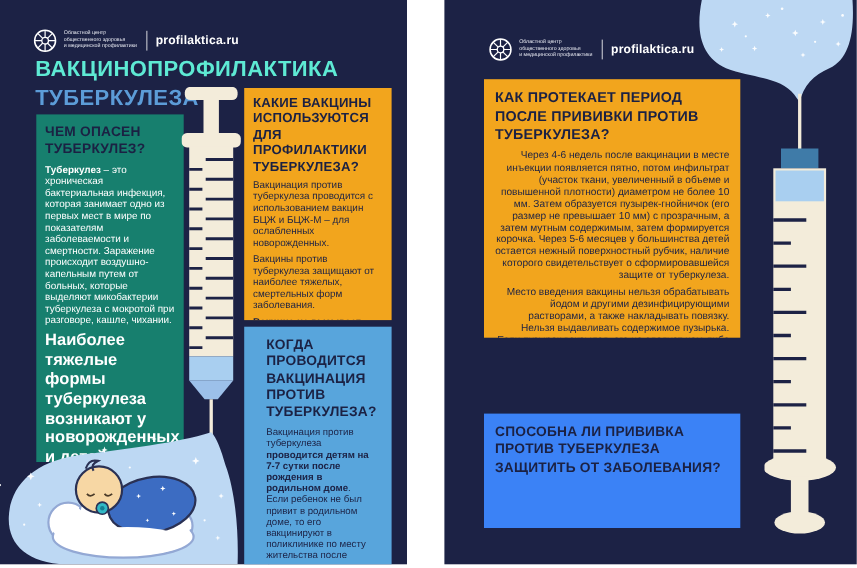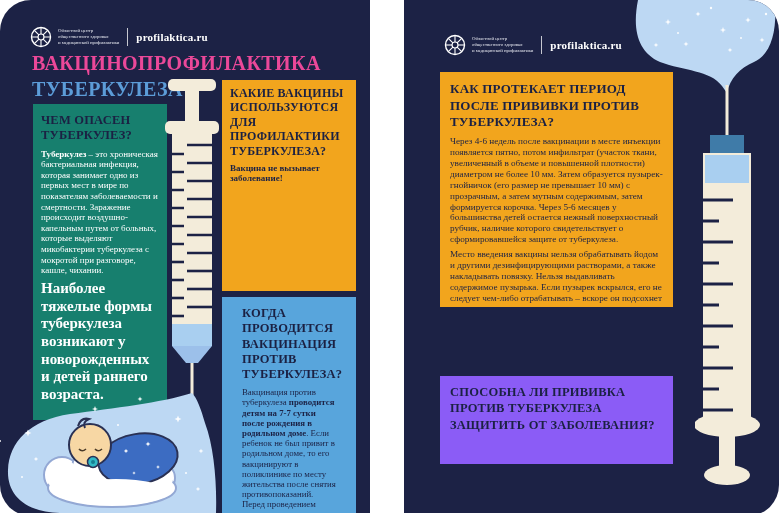--- a/index.html
+++ b/index.html
@@ -1,29 +1,29 @@
 <!DOCTYPE html>
 <html lang="ru"><head>
 <meta charset="utf-8">
 <style>
   html,body{margin:0;padding:0;background:#ffffff;}
   .stage{position:relative;width:779px;height:516px;background:#ffffff;overflow:hidden;
-         font-family:Liberation Serif, serif;border-radius:31px;}
+         font-family:Liberation Sans, sans-serif;}
   .page{position:absolute;top:0;height:513px;background:#1C2245;overflow:hidden;}
   .page.left{left:0;width:370px;}
   .page.right{left:404px;width:375px;}
 
   .logo-row{position:absolute;display:flex;align-items:center;color:#fff;}
   .logo-row svg{flex:0 0 auto;}
   .org{margin-left:6px;font-size:4.8px;line-height:1.3;color:#e8eaf2;white-space:nowrap;}
   .logo-div{width:1px;height:18px;background:rgba(255,255,255,.75);margin:0 8px;}
   .site{font-size:11px;font-weight:bold;letter-spacing:.2px;color:#fff;}
 
   .title{position:absolute;left:32px;top:50px;font-weight:800;font-size:20px;letter-spacing:.4px;line-height:1.3;}
-  .title .t1{color:#ec4899;}
+  .title .t1{color:#5eead4;}
   .title .t2{color:#5C9CD8;}
 
   .box{position:absolute;box-sizing:border-box;overflow:hidden;}
   .box h3{margin:0 0 5px 0;font-weight:800;color:#1B2143;letter-spacing:.2px;}
   .box p{margin:0 0 4px 0;}
   .b{font-weight:bold;}
 
   .danger{left:33px;top:104px;width:134px;height:316px;background:#177F6E;padding:9px 8px;}
   .danger h3{font-size:12.5px;line-height:1.22;}
   .danger .body{color:#fff;font-size:9px;line-height:1.18;}
@@ -32,23 +32,23 @@
   .vaccines{left:222px;top:80px;width:134px;height:211px;background:#F2A51D;padding:6px 8px;}
   .vaccines h3{font-size:12px;line-height:1.2;}
   .vaccines .body{color:#1C2245;font-size:9px;line-height:1.17;}
 
   .when{left:222px;top:297px;width:134px;height:233px;background:#58A5DC;padding:9px 20px;}
   .when h3{font-size:12.5px;line-height:1.22;}
   .when .body{color:#1C2245;font-size:8.8px;line-height:1.16;}
 
   .period{left:36px;top:72px;width:233px;height:235px;background:#F2A51D;padding:9px 10px;}
   .period h3{font-size:13px;line-height:1.28;}
-  .period .body{color:#1C2245;font-size:9.2px;line-height:1.19;}
-
-  .protect{left:36px;top:376px;width:233px;height:88px;background:#8b5cf6;padding:8px 10px;}
+  .period .body{color:#1C2245;font-size:9.2px;line-height:1.19;text-align:right;}
+
+  .protect{left:36px;top:376px;width:233px;height:104px;background:#3b82f6;padding:8px 10px;}
   .protect h3{font-size:12.5px;line-height:1.3;}
   .protect .body{color:#fff;font-size:9.5px;line-height:1.25;}
 
   .ill{position:absolute;pointer-events:none;}
 </style>
 </head>
 <body>
 
 <div class="stage">
 
@@ -119,20 +119,22 @@
         <line x1="7" y1="183" x2="19" y2="183"></line>
           <line x1="7" y1="201" x2="19" y2="201"></line>
         <line x1="7" y1="219" x2="19" y2="219"></line>
           <line x1="7" y1="237" x2="19" y2="237"></line>
       </g>
     </svg>
 
     <div class="box vaccines">
       <h3>КАКИЕ ВАКЦИНЫ ИСПОЛЬЗУЮТСЯ ДЛЯ ПРОФИЛАКТИКИ ТУБЕРКУЛЕЗА?</h3>
       <div class="body">
+        <p>Вакцинация против туберкулеза проводится с использованием вакцин БЦЖ и БЦЖ-М – для ослабленных новорожденных.</p>
+        <p>Вакцины против туберкулеза защищают от наиболее тяжелых, смертельных форм заболевания.</p>
         <p class="b">Вакцина не вызывает заболевание!</p>
       </div>
     </div>
 
     <div class="box when">
       <h3>КОГДА ПРОВОДИТСЯ ВАКЦИНАЦИЯ ПРОТИВ ТУБЕРКУЛЕЗА?</h3>
       <div class="body">
         <p><span>Вакцинация против туберкулеза </span><span class="b">проводится детям на 7-7 сутки после рождения в родильном доме</span><span>. Если ребенок не был привит в родильном доме, то его вакцинируют в поликлинике по месту жительства после снятия противопоказаний. Перед проведением вакцинации вашего ребенка обязательно осмотрит врач.</span></p>
       </div>
     </div>

